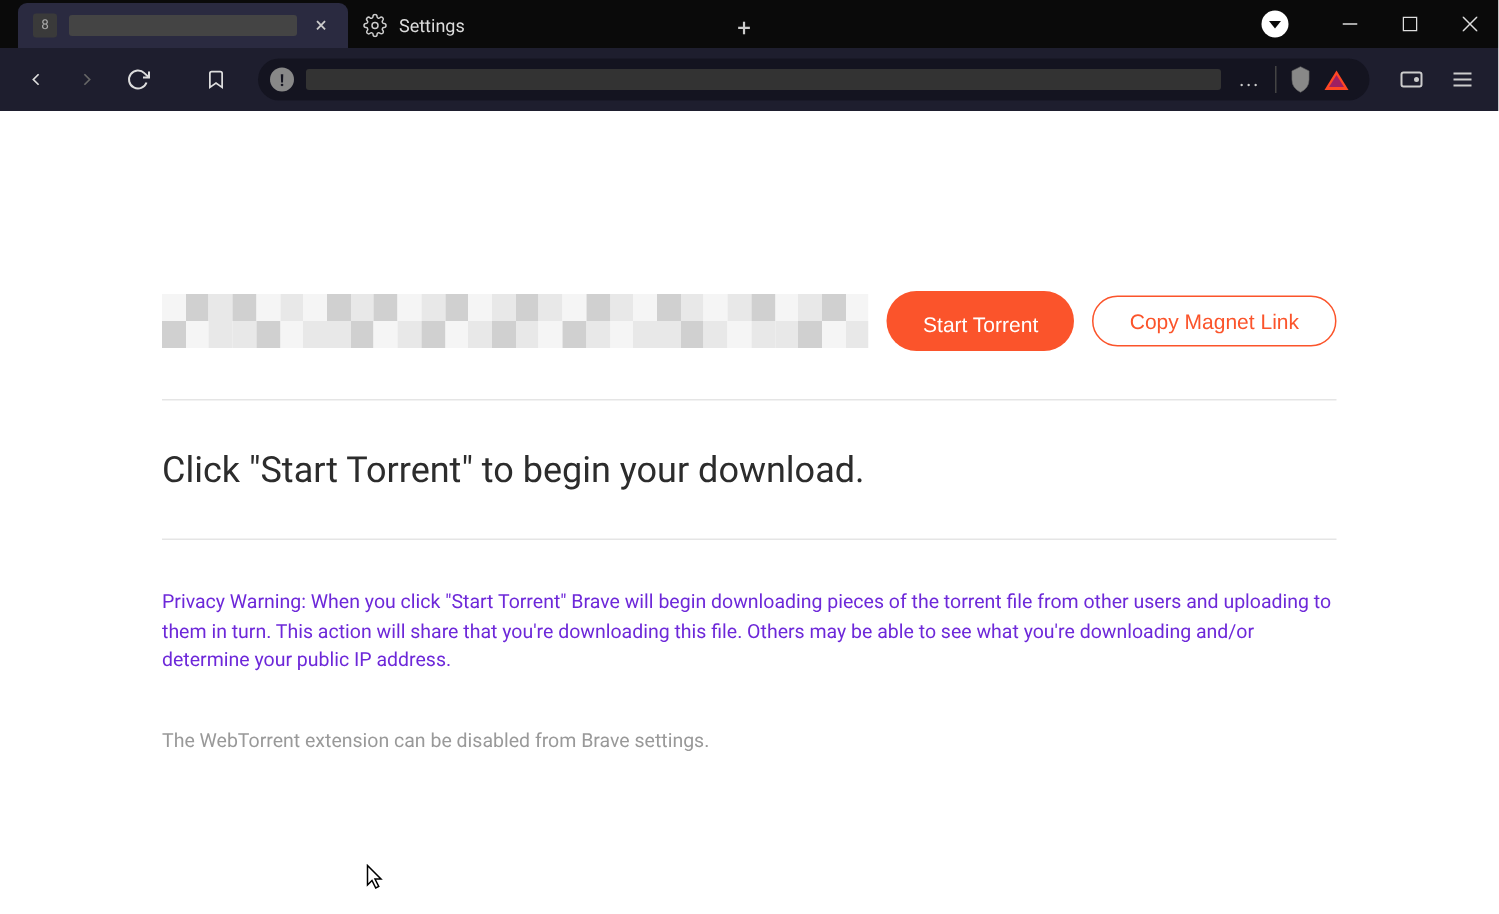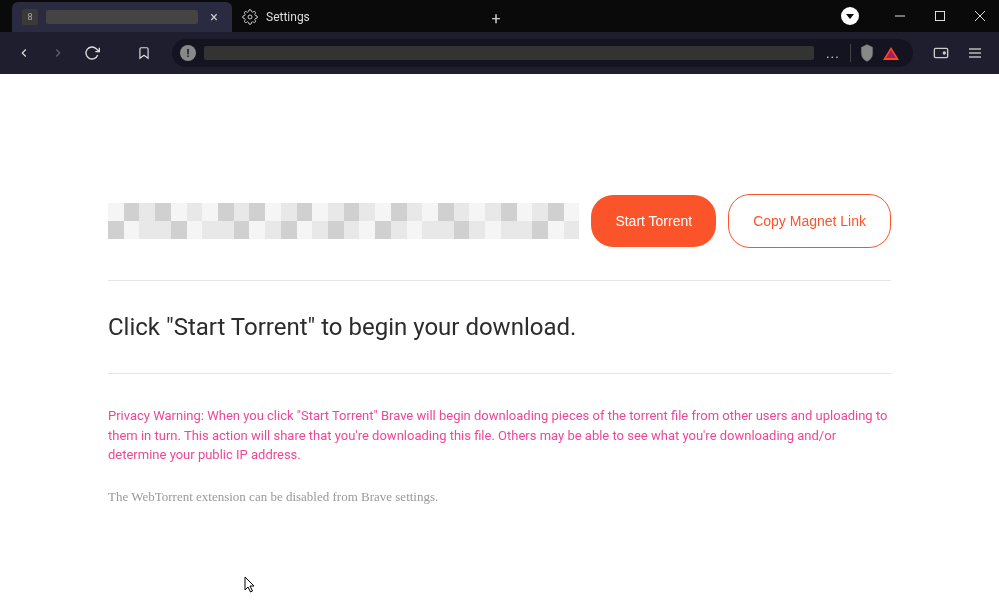--- a/index.html
+++ b/index.html
@@ -199,57 +199,56 @@
     }
     .px { background: #e8e8e8; }
     .px.d { background: #d0d0d0; }
     .px.l { background: #f5f5f5; }
     .btn-primary {
       background: #fb542b;
       color: #fff;
       border: none;
       border-radius: 22px;
       padding: 14px 24px;
-      height: 52px;
+      height: 40px;
       font-size: 14px;
       font-weight: 500;
       cursor: pointer;
     }
     .btn-secondary {
       background: #fff;
       color: #fb542b;
       border: 1px solid #fb542b;
       border-radius: 22px;
       padding: 0 24px;
-      height: 54px;
+      height: 34px;
       font-size: 14px;
       font-weight: 500;
       cursor: pointer;
     }
     .divider {
       height: 1px;
       background: #e5e5e5;
       margin: 32px 0;
     }
     .instruction {
       font-size: 24px;
       color: #2c2c2c;
       font-weight: 400;
     }
     .warning {
       font-size: 13px;
-      color: #ec4899;
+      color: #6d28d9;
       line-height: 1.5;
       margin-top: 28px;
     }
     .disable-note {
       font-size: 13px;
       color: #999;
-      margin-top: 24px;
-      font-family: Liberation Serif, serif;
+      margin-top: 36px;
     }
     .cursor {
       position: absolute;
       left: 244px;
       top: 576px;
       pointer-events: none;
     }
     .cursor svg { width: 14px; height: 18px; }
   </style>
 </head>

